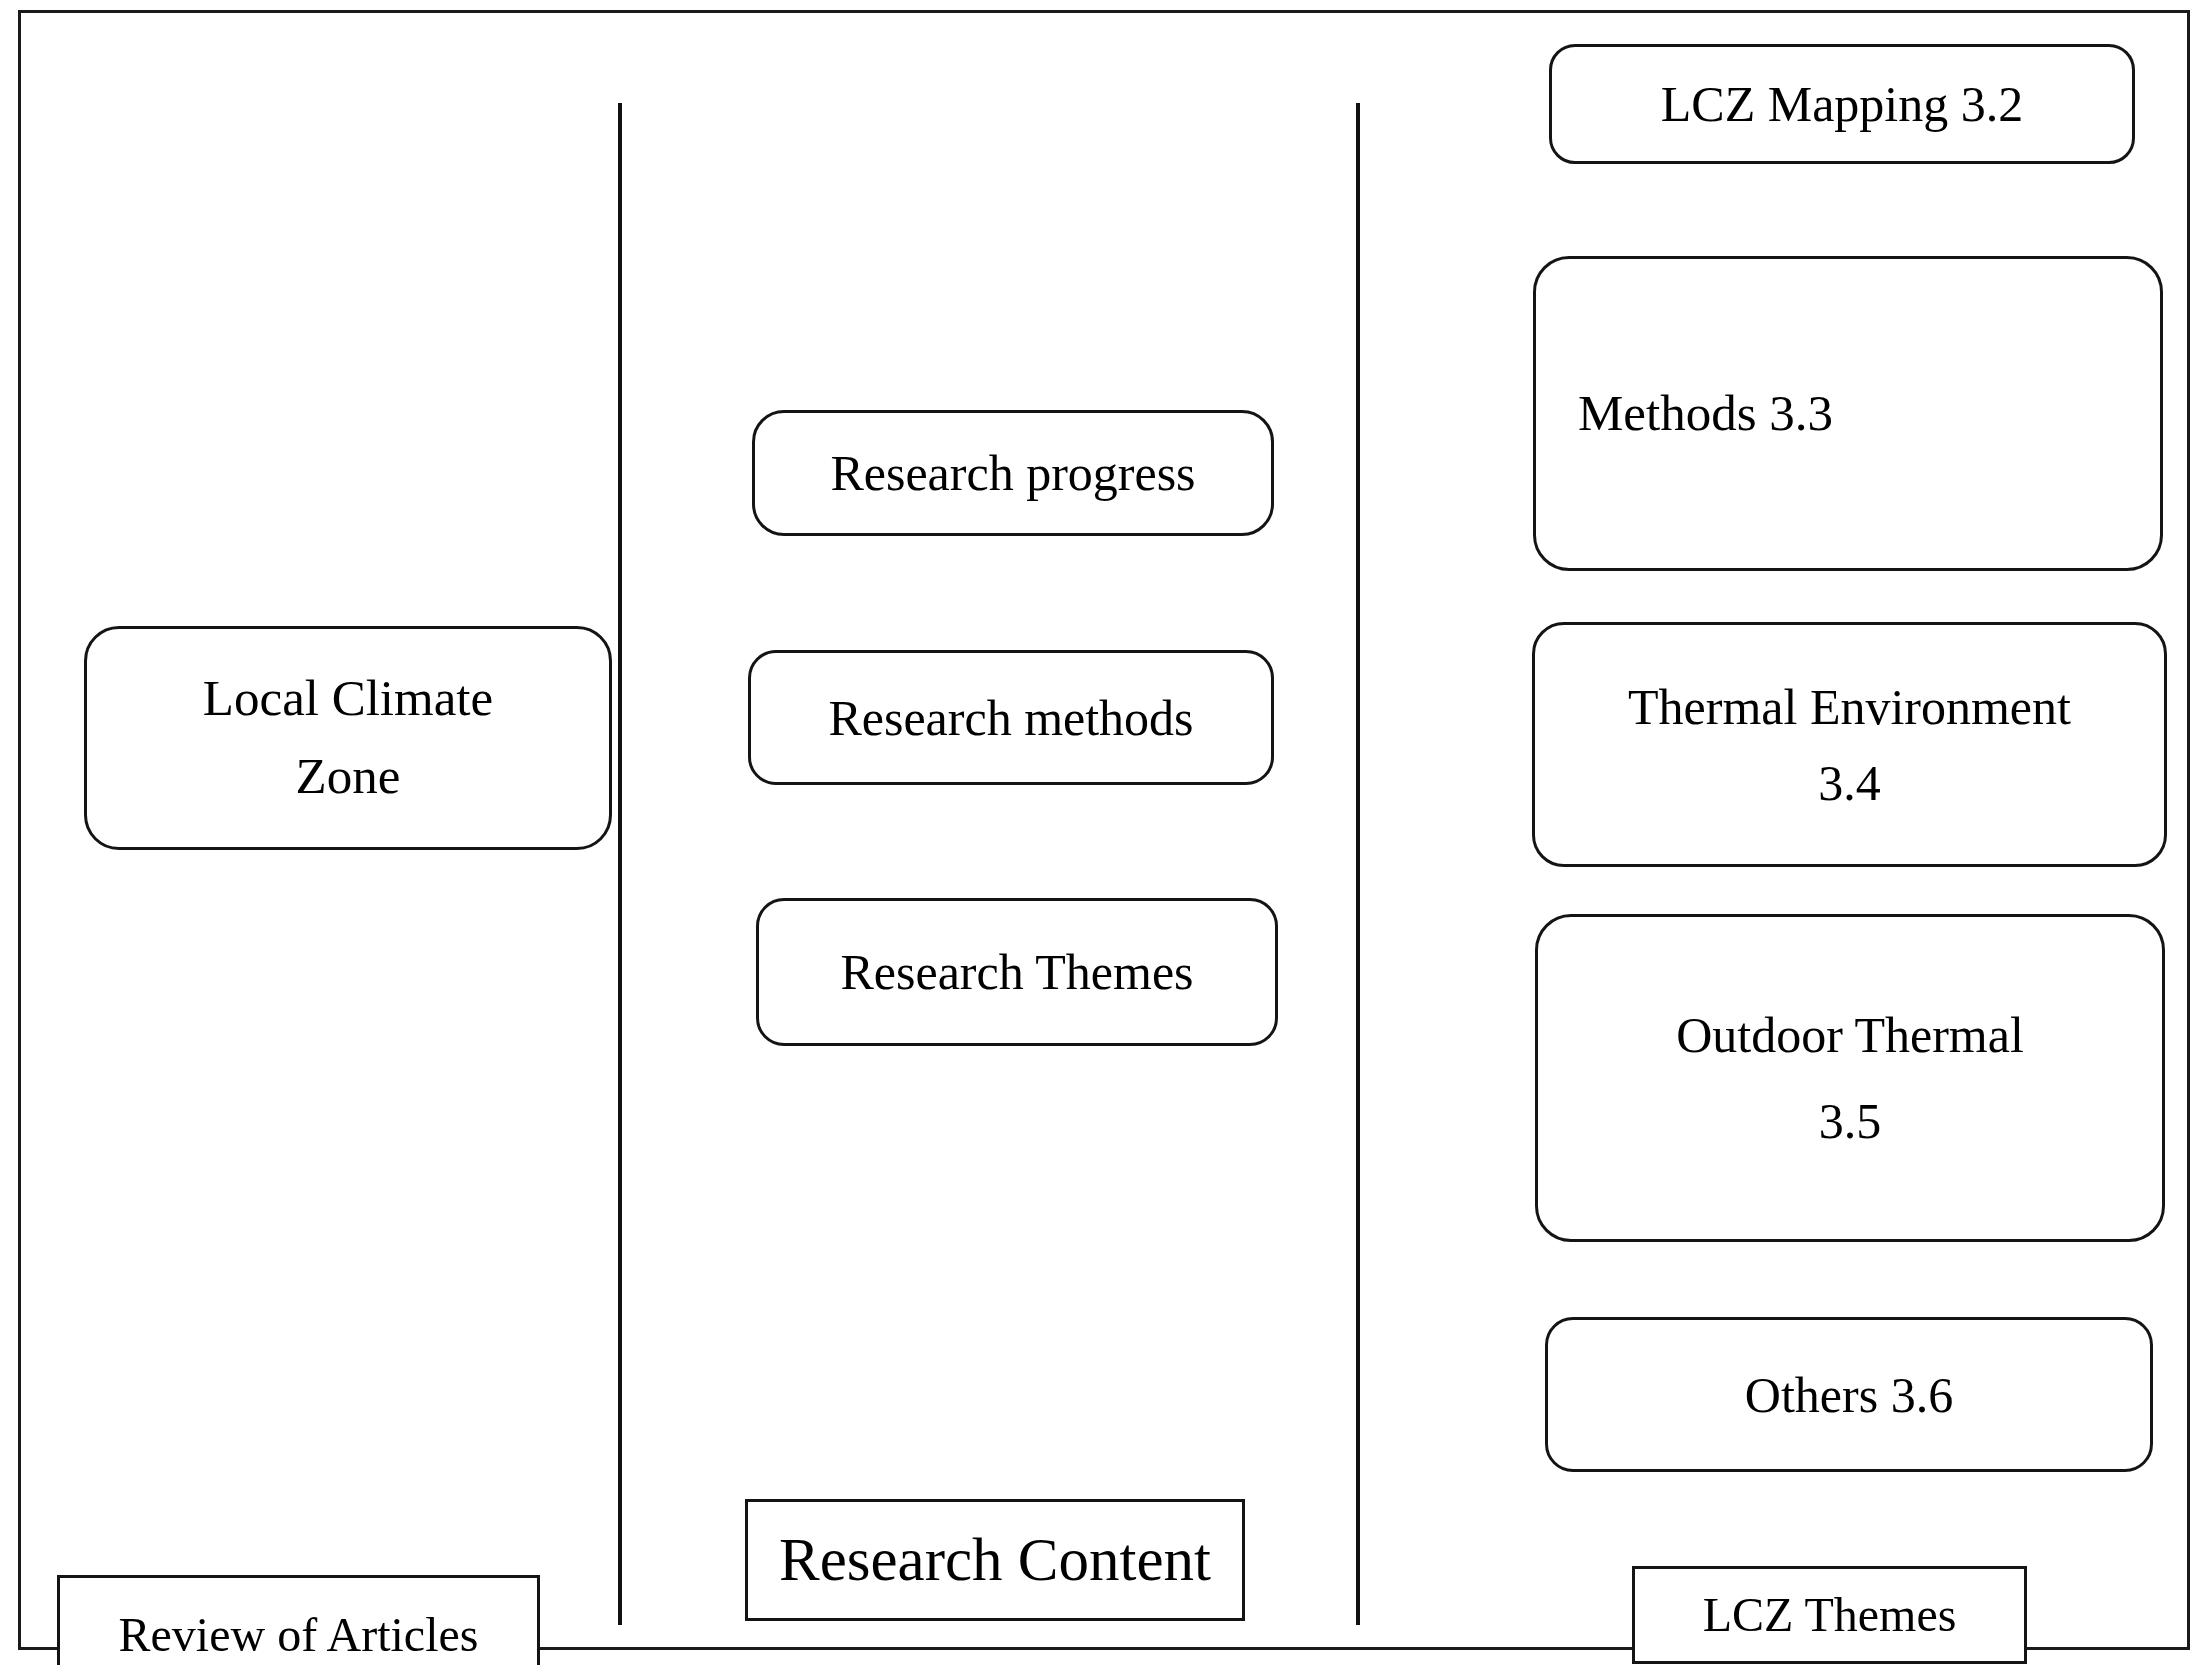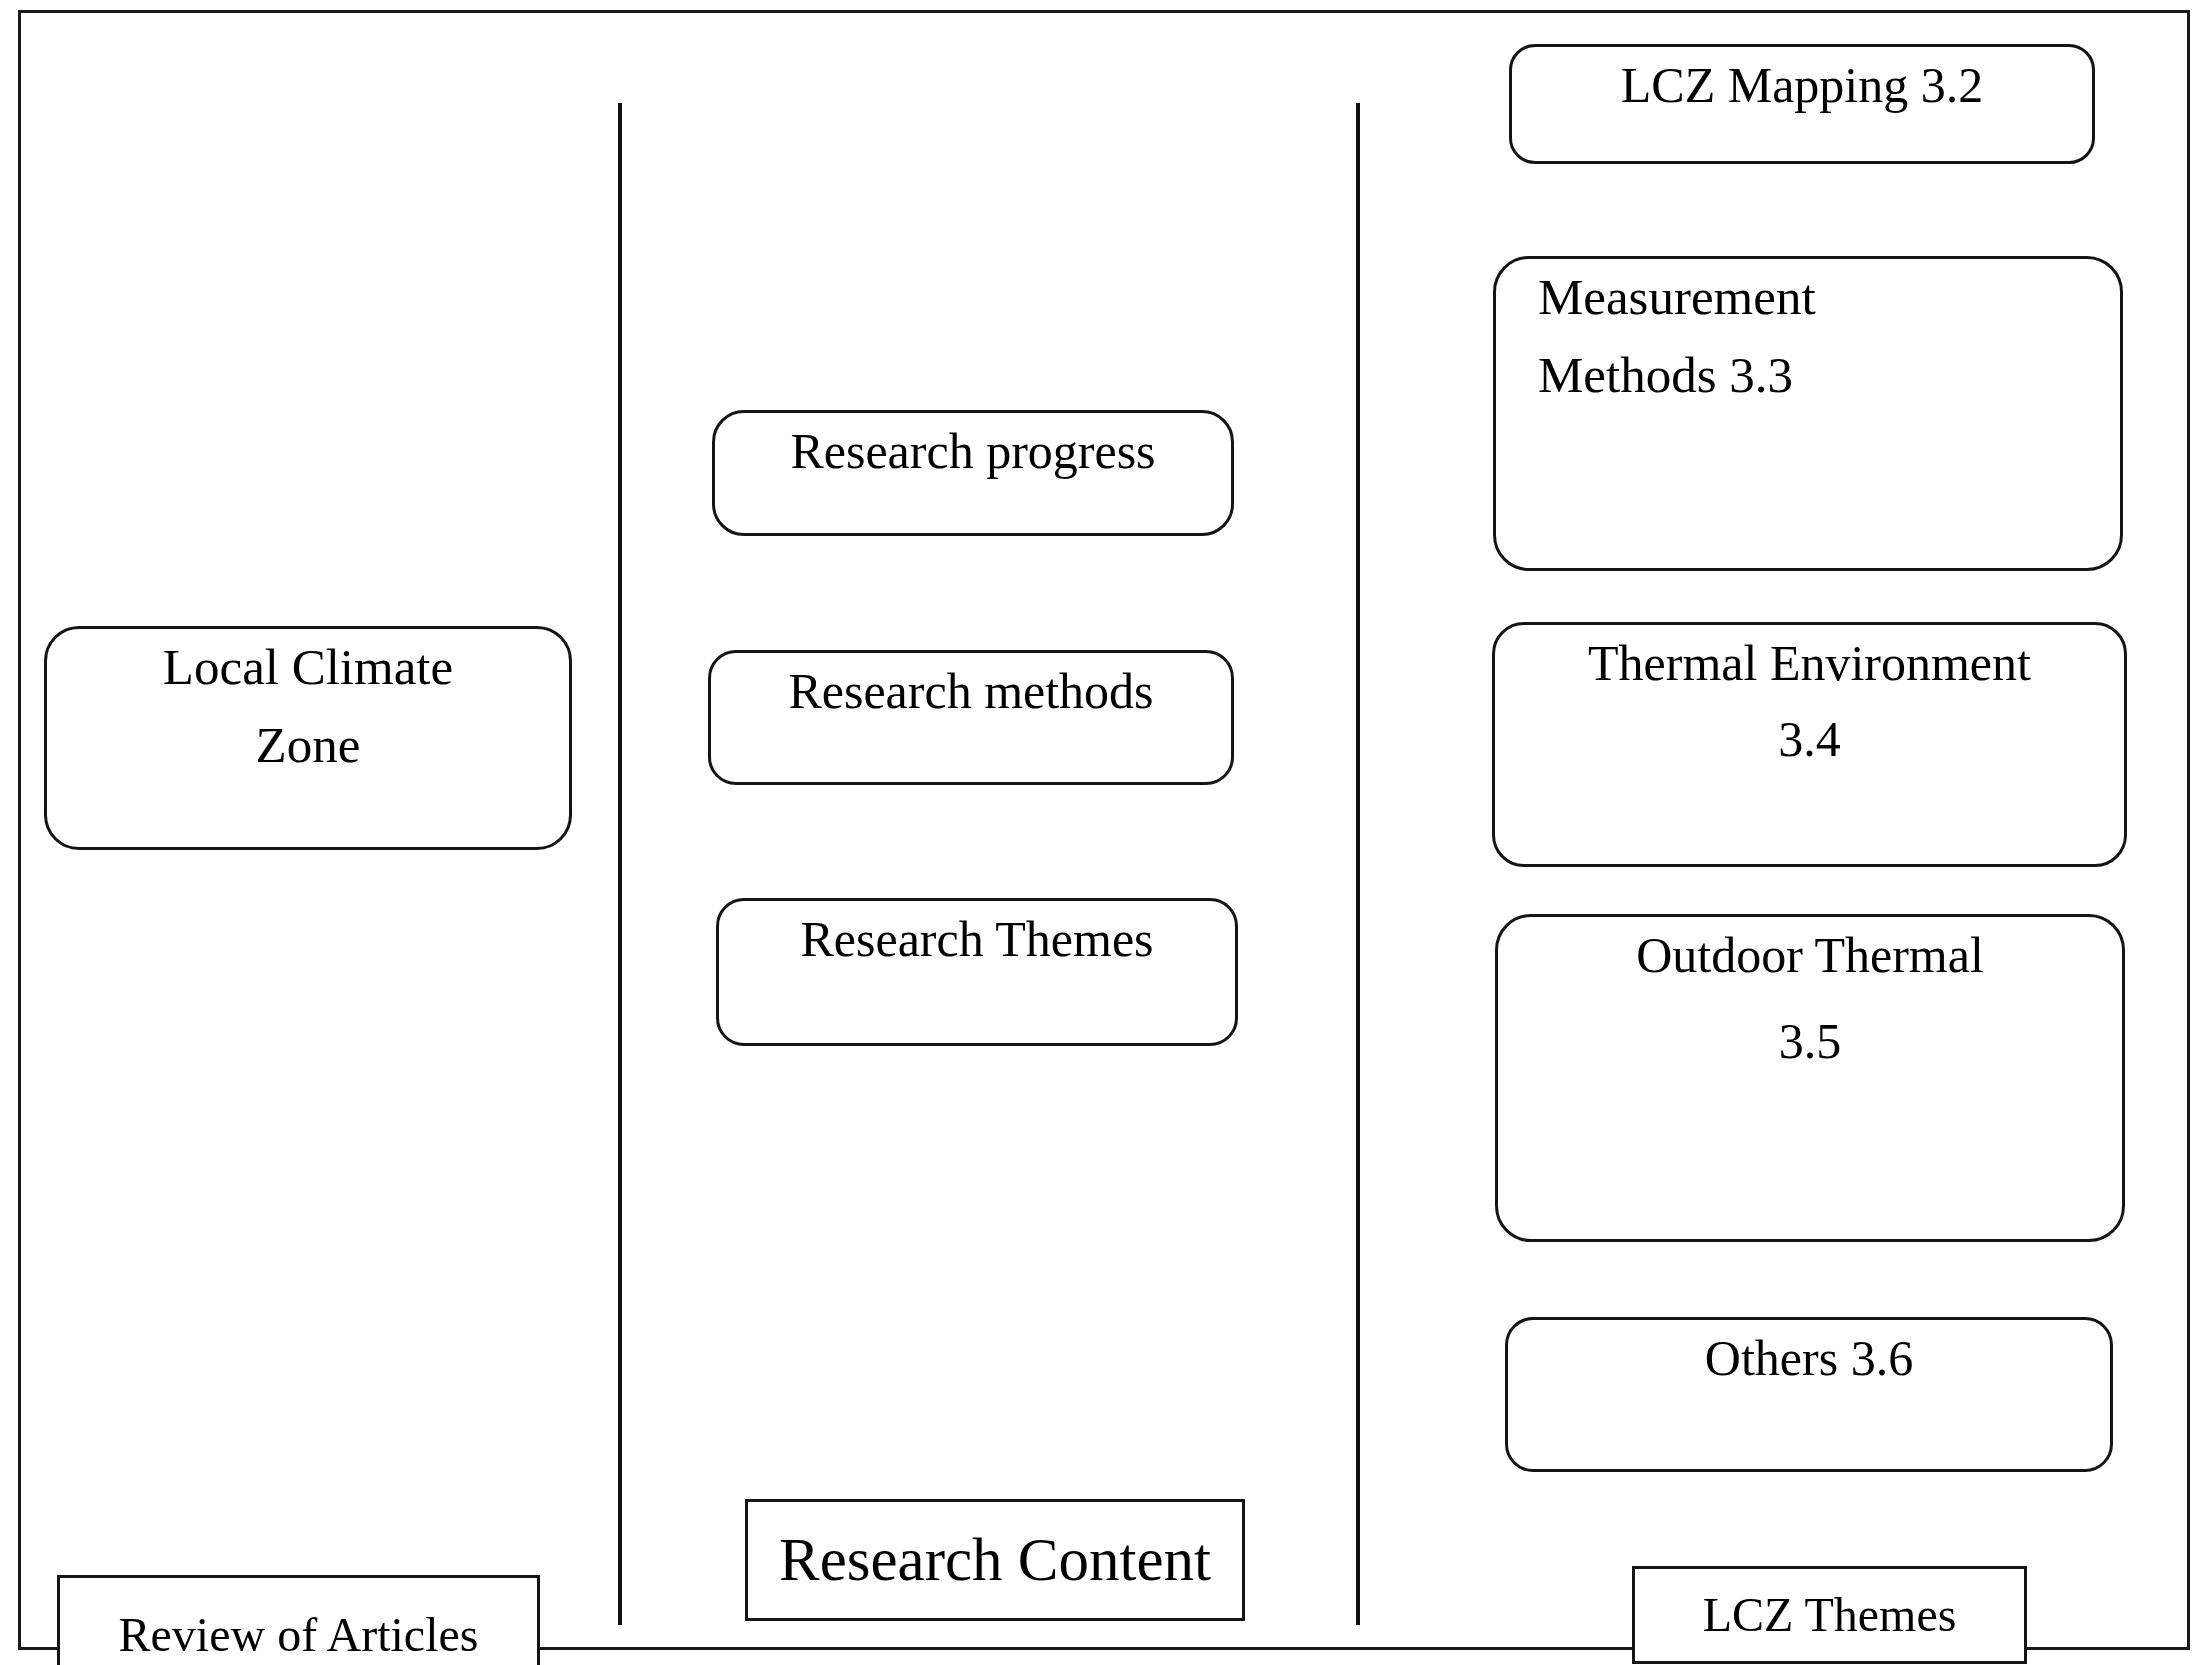--- a/index.html
+++ b/index.html
@@ -47,21 +47,22 @@
   
   .node {
     position: absolute;
     box-sizing: border-box;
     border: 3.9px solid #141414;
     border-radius: 35px;
     background: #ffffff;
     display: flex;
     flex-direction: column;
     align-items: center;
-    justify-content: flex-start;
+    justify-content: center;
+    margin-left: 40px;
   }
   .node .line {
     display: block;
     white-space: nowrap;
     line-height: 1.52;
   }
   .node.align-left {
     align-items: flex-start;
     padding-left: 42px;
   }
@@ -133,21 +134,20 @@
 
   <div class="node" id="box-research-themes">
     <span class="line">Research Themes</span>
   </div>
 
   <div class="node" id="box-lcz-mapping">
     <span class="line">LCZ Mapping 3.2</span>
   </div>
 
   <div class="node align-left" id="box-measurement">
-    <span class="line">Measurement</span>
     <span class="line">Methods 3.3</span>
   </div>
 
   <div class="node" id="box-thermal-env">
     <span class="line">Thermal Environment</span>
     <span class="line">3.4</span>
   </div>
 
   <div class="node" id="box-otc">
     <span class="line">Outdoor Thermal</span>

